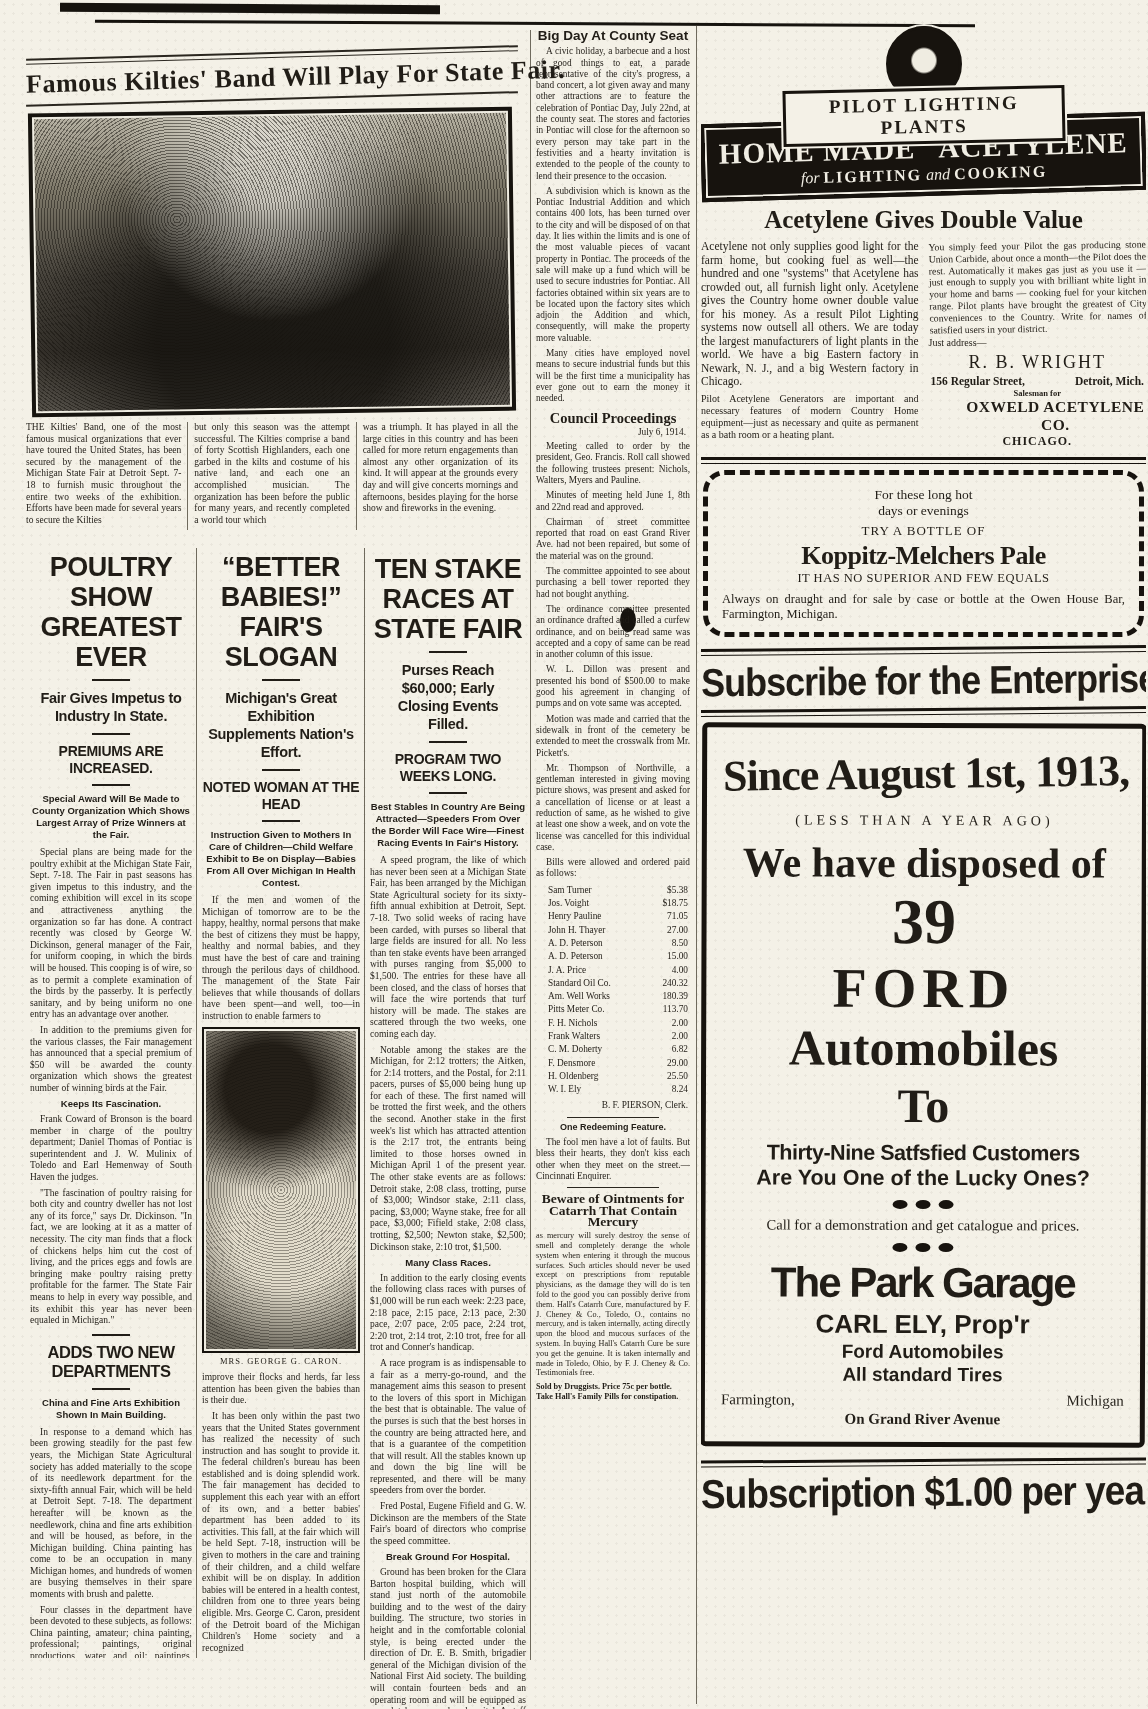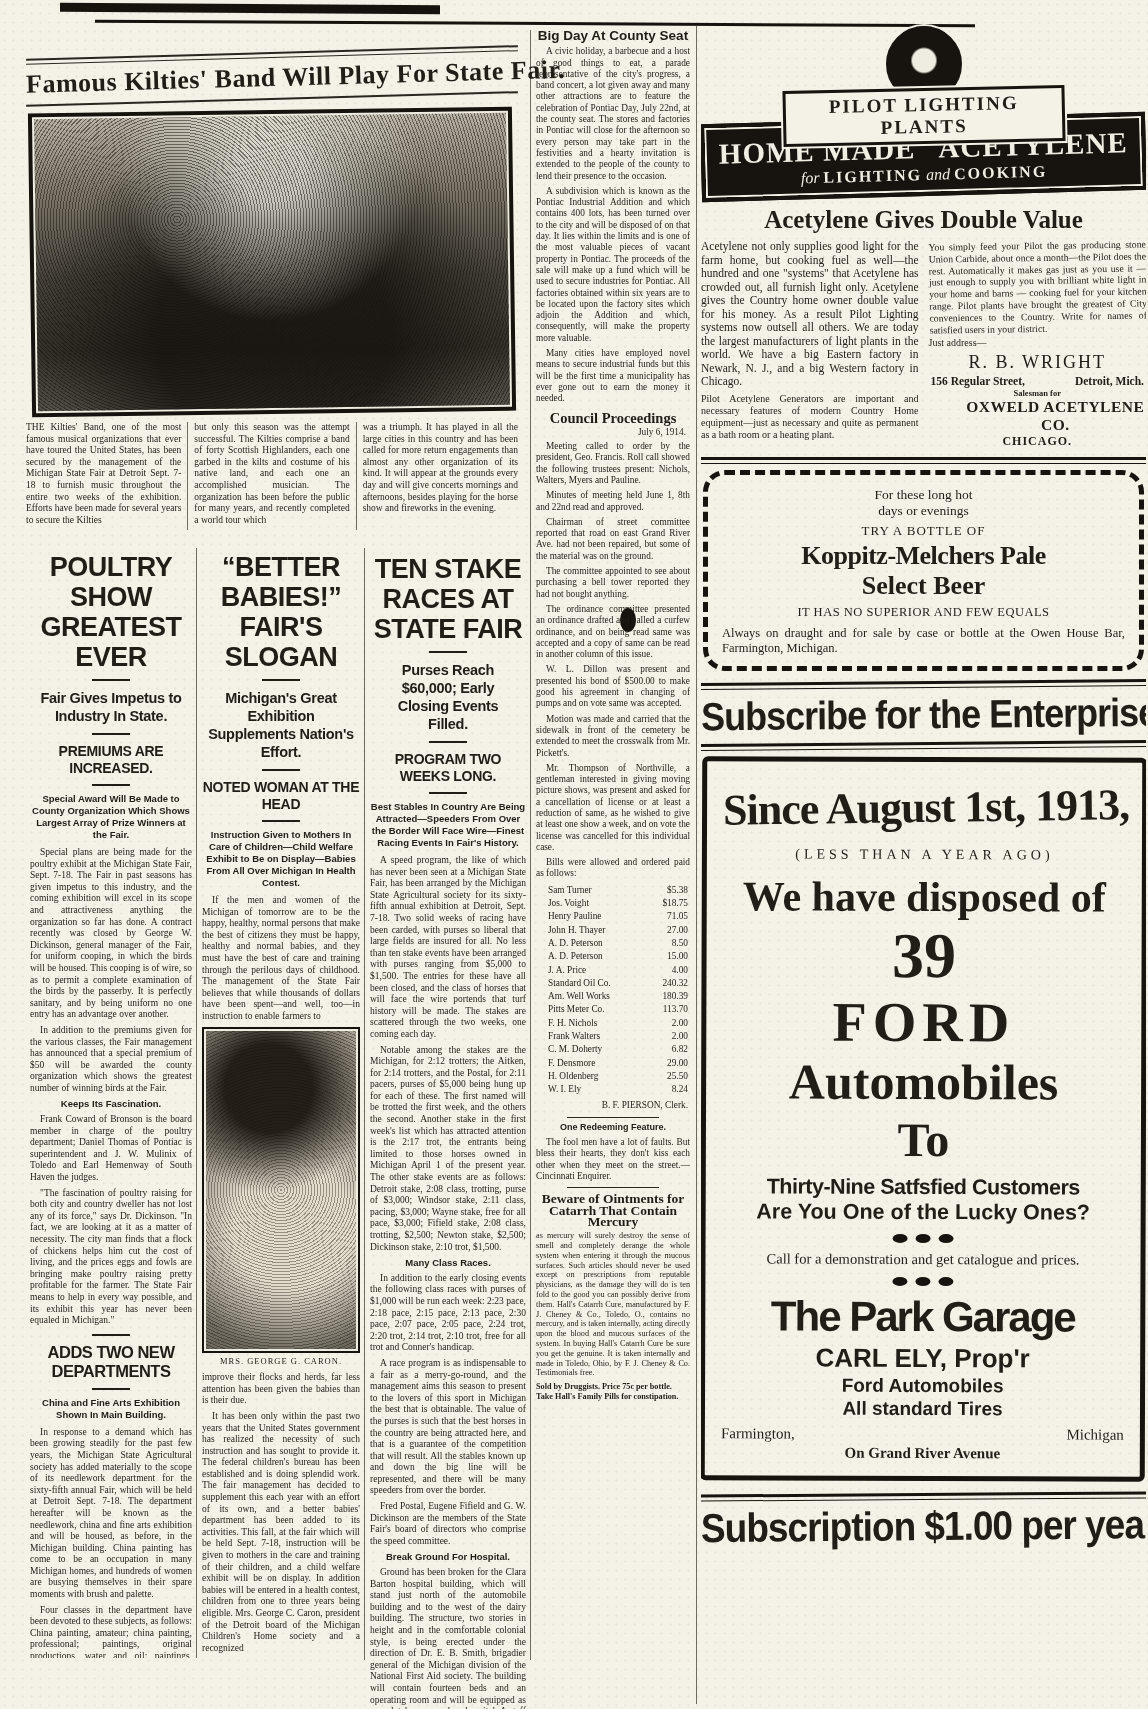--- a/index.html
+++ b/index.html
@@ -277,21 +277,20 @@
         </div>
       </div>
     </div>
 
     <div class="doubleline" style="margin-top:8px;"></div>
     <div style="border:5px dashed #17130e;border-radius:22px;margin:4px 2px 0;padding:12px 14px 10px;text-align:center;">
       <div class="serif" style="font-size:13.5px;">For these long hot</div>
       <div class="serif" style="font-size:13.5px;">days  or  evenings</div>
       <div class="serif" style="font-size:13px;letter-spacing:1px;margin:4px 0 2px;">TRY A BOTTLE OF</div>
       <div class="serif" style="font-size:26px;font-weight:bold;letter-spacing:-.5px;">Koppitz-Melchers  Pale</div>
-      <div class="serif" style="font-size:26px;font-weight:bold;margin-bottom:4px;">Select  Beer</div>
       <div class="serif" style="font-size:12.5px;letter-spacing:.5px;margin-bottom:6px;">IT HAS NO SUPERIOR AND FEW EQUALS</div>
       <div class="serif" style="font-size:12.5px;line-height:15px;text-align:justify;">Always on draught and for sale by case or bottle at the Owen House Bar, Farmington, Michigan.</div>
     </div>
 
     <div class="doubleline" style="margin-top:10px;transform:rotate(-.5deg);"></div>
     <h2 class="gothic" style="font-size:36px;margin:2px 0;text-align:center;letter-spacing:-1px;transform:rotate(-.6deg) scaleY(1.1);white-space:nowrap;">Subscribe for the  Enterprise</h2>
     <div class="doubleline" style="transform:rotate(-.5deg);"></div>
 
     <div class="bigad serif" style="margin-top:8px;">
       <div style="font-size:44px;font-weight:bold;letter-spacing:-1px;transform:rotate(-1deg);white-space:nowrap;">Since August 1st, 1913,</div>

